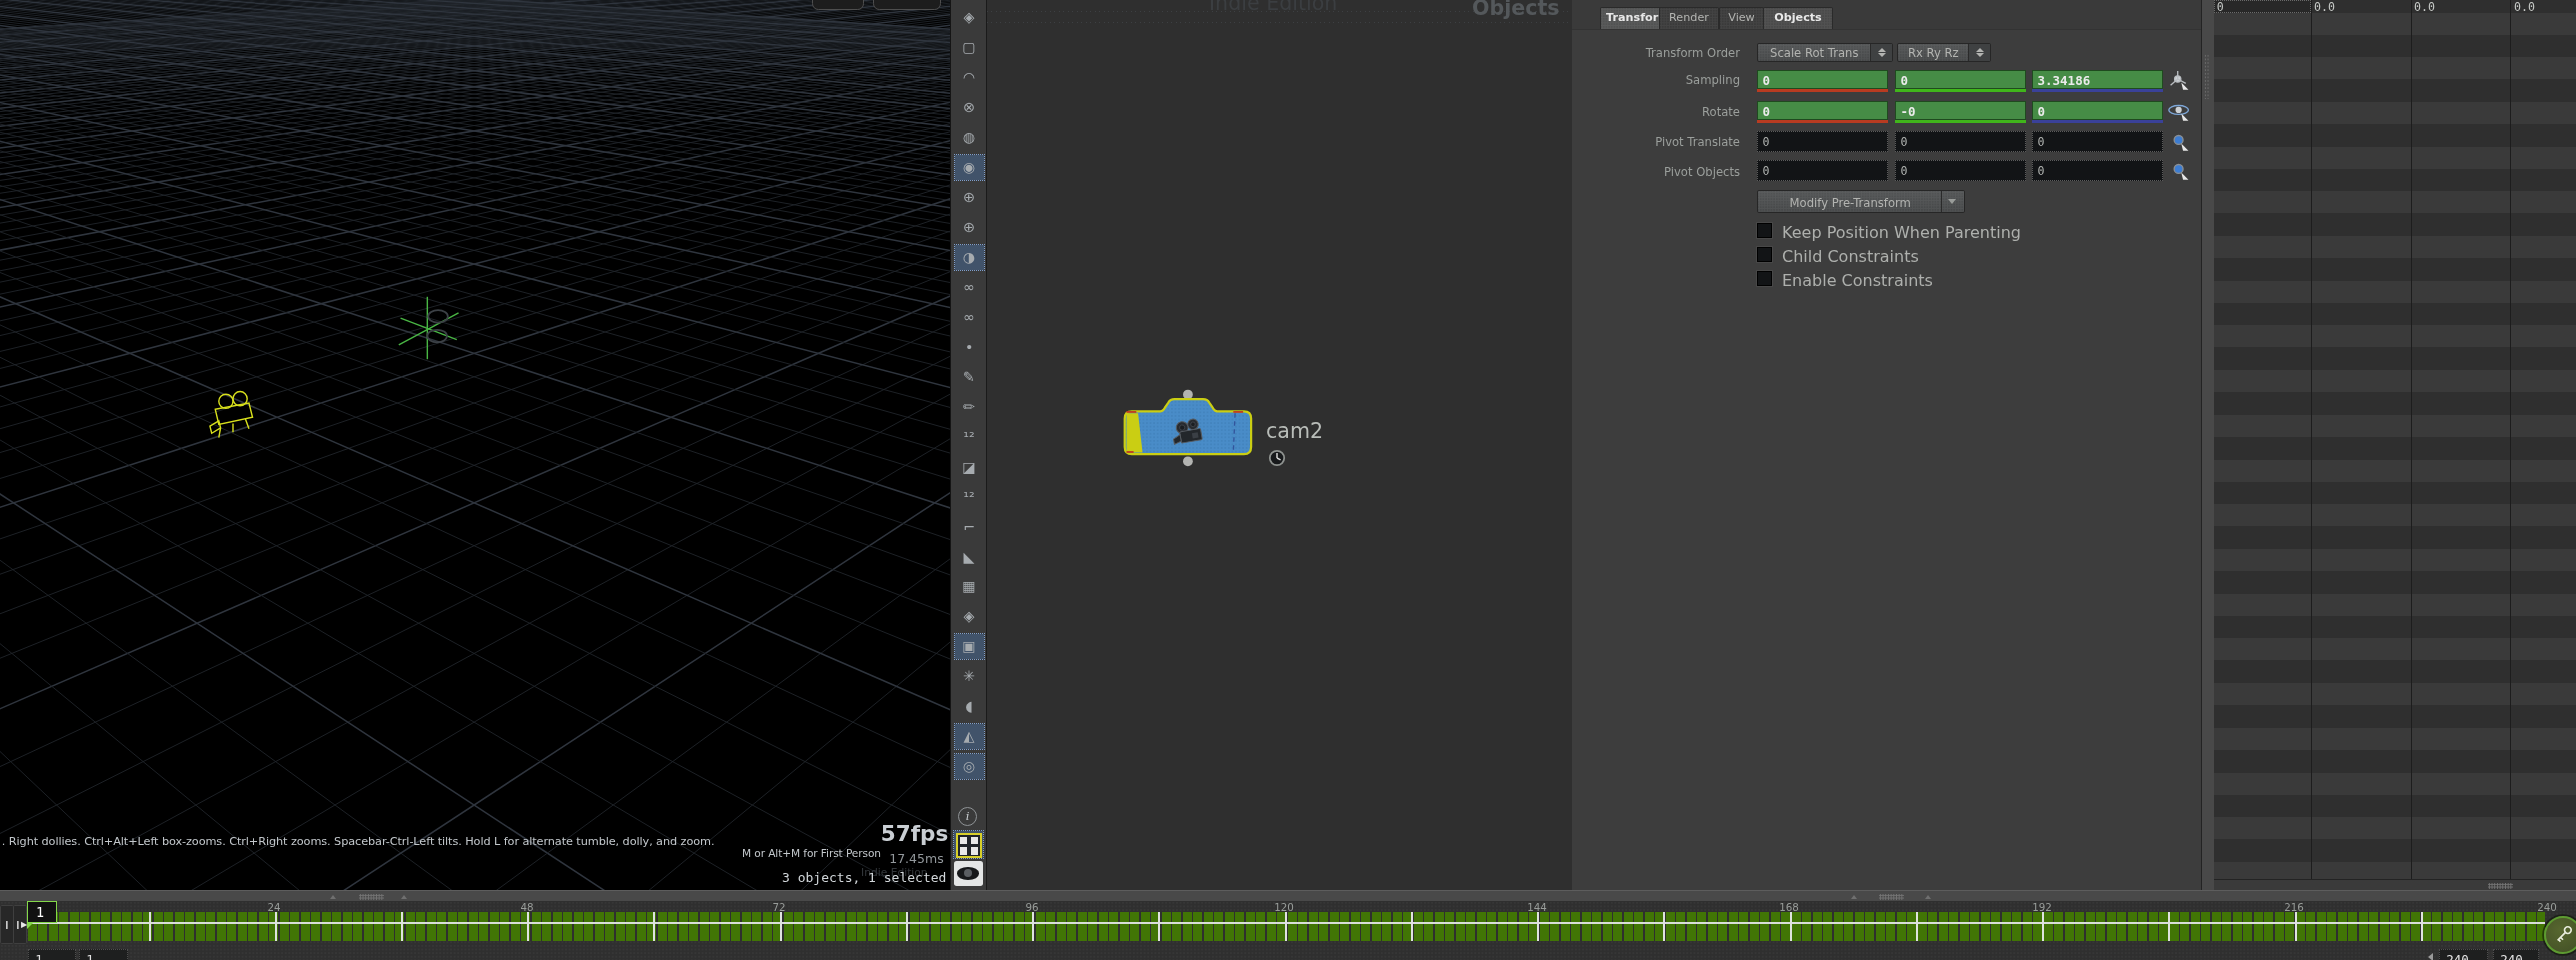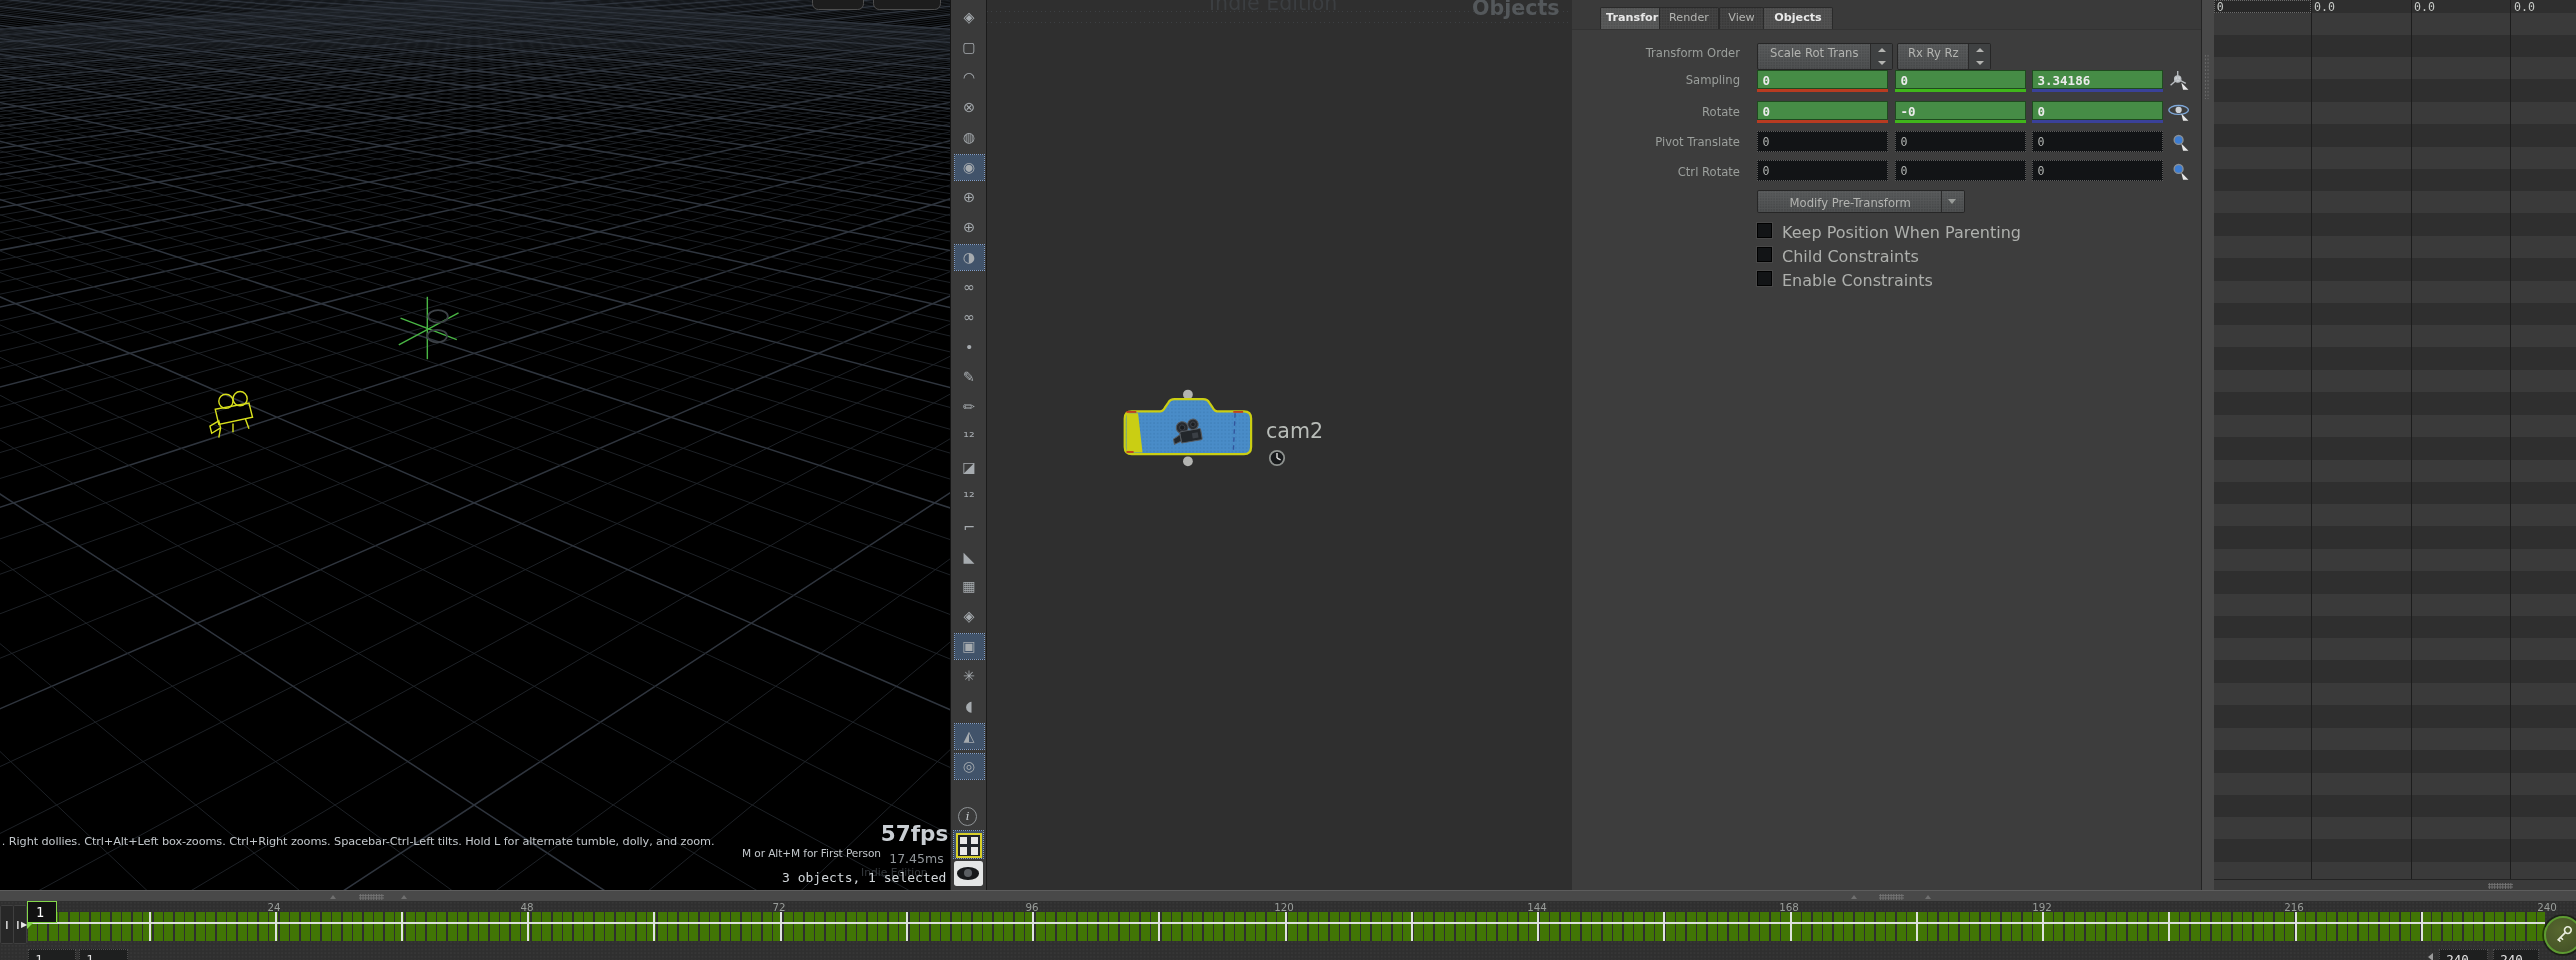--- a/index.html
+++ b/index.html
@@ -30,21 +30,21 @@
   .ptab{position:absolute;top:7.2px;height:20.6px;line-height:20.6px;text-align:center;font-size:11.2px;color:#b3b4b1;background:#3a3a3a;border:0.9px solid #2a2a2a;border-bottom:none;border-radius:1.8px 1.8px 0 0;
      background-image:radial-gradient(circle,rgba(255,255,255,.05) 0.9px,transparent 0.9px);background-size:2.7px 2.7px;}
   .ptab-sel{background-color:#515252;color:#e8e8e8;font-weight:bold;}
   .ptab-hi{background-color:#494949;color:#e8e8e8;font-weight:bold;}
   .plabel{position:absolute;left:1581px;width:159px;text-align:right;font-size:11.6px;color:#9b9f9c;}
   .pfield{position:absolute;height:19px;background:#468c46;border:0.9px solid #1f4a1f;box-sizing:border-box;}
   .pfield .val{position:absolute;left:4.5px;top:1.8px;font-family:"DejaVu Sans Mono",monospace;font-size:12.5px;font-weight:bold;color:#ebebeb;}
   .underline{position:absolute;height:2.7px;}
   .dfield{position:absolute;height:20.6px;background:#121416;border:0.9px dotted #5c5c5c;box-sizing:border-box;}
   .dfield .val{position:absolute;left:4.5px;top:2.7px;font-family:"DejaVu Sans Mono",monospace;font-size:11.6px;color:#b0b3b0;}
-  .dropdown{position:absolute;height:27px;background:linear-gradient(#525455,#454748);border:0.9px solid #262626;box-sizing:border-box;border-radius:1.8px;
+  .dropdown{position:absolute;height:19px;background:linear-gradient(#525455,#454748);border:0.9px solid #262626;box-sizing:border-box;border-radius:1.8px;
      background-image:radial-gradient(circle,rgba(255,255,255,.05) 0.9px,transparent 0.9px),linear-gradient(#525455,#454748);background-size:2.7px 2.7px,100% 100%;}
   .dropdown .dd-label{position:absolute;left:0;right:21.5px;top:1.8px;text-align:center;font-size:11.6px;color:#b3b4b1;}
   .dd-spin{position:absolute;right:0;top:0;bottom:0;width:20.6px;border-left:0.9px solid #2a2a2a;background:#3f4142;}
   .dd-spin:before{content:"";position:absolute;left:6.3px;top:3.6px;border-left:4px solid transparent;border-right:4px solid transparent;border-bottom:4.5px solid #b3b4b1;}
   .dd-spin:after{content:"";position:absolute;left:6.3px;bottom:3.6px;border-left:4px solid transparent;border-right:4px solid transparent;border-top:4.5px solid #b3b4b1;}
   .dd-arrow{position:absolute;right:0;top:0;bottom:0;width:22.4px;border-left:0.9px solid #2a2a2a;}
   .dd-arrow:before{content:"";position:absolute;left:6.3px;top:8px;border-left:4.5px solid transparent;border-right:4.5px solid transparent;border-top:5.4px solid #9a9d9a;}
   .checkbox{position:absolute;left:1757px;width:12.5px;height:12.5px;background:#121416;border:0.9px solid #000;box-shadow:0 0 0 0.9px #4a4a4a;}
   .cb-label{position:absolute;left:1782px;font-size:16px;color:#aeb0ad;}
   .rowicon{position:absolute;left:595px;width:25px;height:21.5px;}
@@ -562,21 +562,21 @@
         <div class="ptab ptab-sel" style="left:28px;width:74px">Transform</div>
         <div class="ptab" style="left:87px;width:58px">Render</div>
         <div class="ptab" style="left:147px;width:43px">View</div>
         <div class="ptab ptab-hi" style="left:191px;width:68px">Objects</div>
       </div>
     <div id="param-content">
         <div class="plabel" style="left:9px;top:46px">Transform Order</div>
         <div class="plabel" style="left:9px;top:73px">Sampling</div>
         <div class="plabel" style="left:9px;top:105px">Rotate</div>
         <div class="plabel" style="left:9px;top:135px">Pivot Translate</div>
-        <div class="plabel" style="left:9px;top:165px">Ctrl Rotate</div>
+        <div class="plabel" style="left:9px;top:165px">Pivot Objects</div>
         <div class="dropdown" style="left:185px;top:43px;width:136px">
           <div class="dd-label">Scale Rot Trans</div>
           <div class="dd-spin"></div>
         </div>
         <div class="dropdown" style="left:325px;top:43px;width:94px">
           <div class="dd-label">Rx Ry Rz</div>
           <div class="dd-spin"></div>
         </div>
         <div class="pfield" style="left:185px;top:70px;width:131px">
           <span class="val">0</span>

